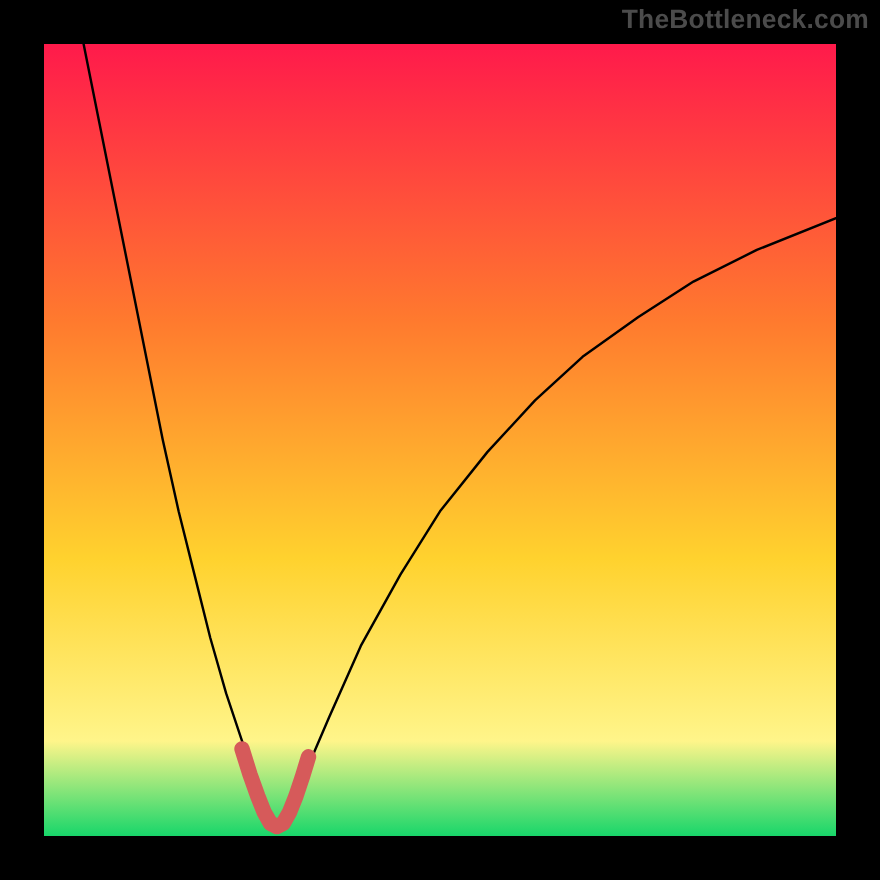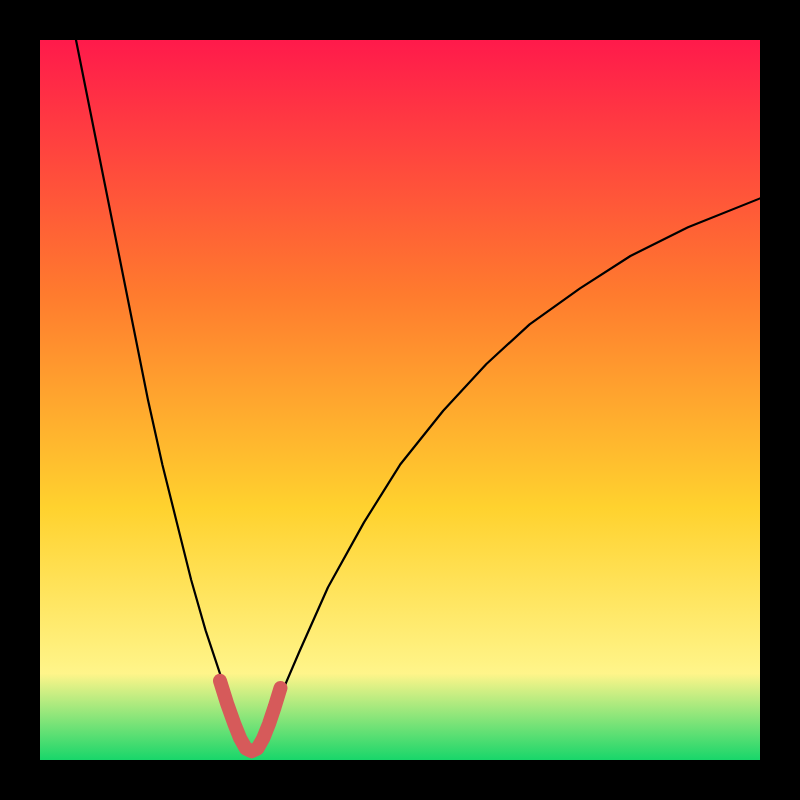--- a/index.html
+++ b/index.html
@@ -37,20 +37,21 @@
   .plot svg {
     width: 100%;
     height: 100%;
     display: block;
   }
 </style>
 </head>
 <body>
 
 <div class="frame">
+  <div class="watermark">TheBottleneck.com</div>
 
   <div class="plot">
     <svg viewBox="0 0 720 720" preserveAspectRatio="none">
       <defs>
         <linearGradient id="bg-grad" x1="0" y1="0" x2="0" y2="1">
           <stop offset="0%" stop-color="#ff1a4b"></stop>
           <stop offset="35%" stop-color="#ff7a2e"></stop>
           <stop offset="65%" stop-color="#ffd22e"></stop>
           <stop offset="88%" stop-color="#fff58a"></stop>
           <stop offset="100%" stop-color="#18d66a"></stop>

